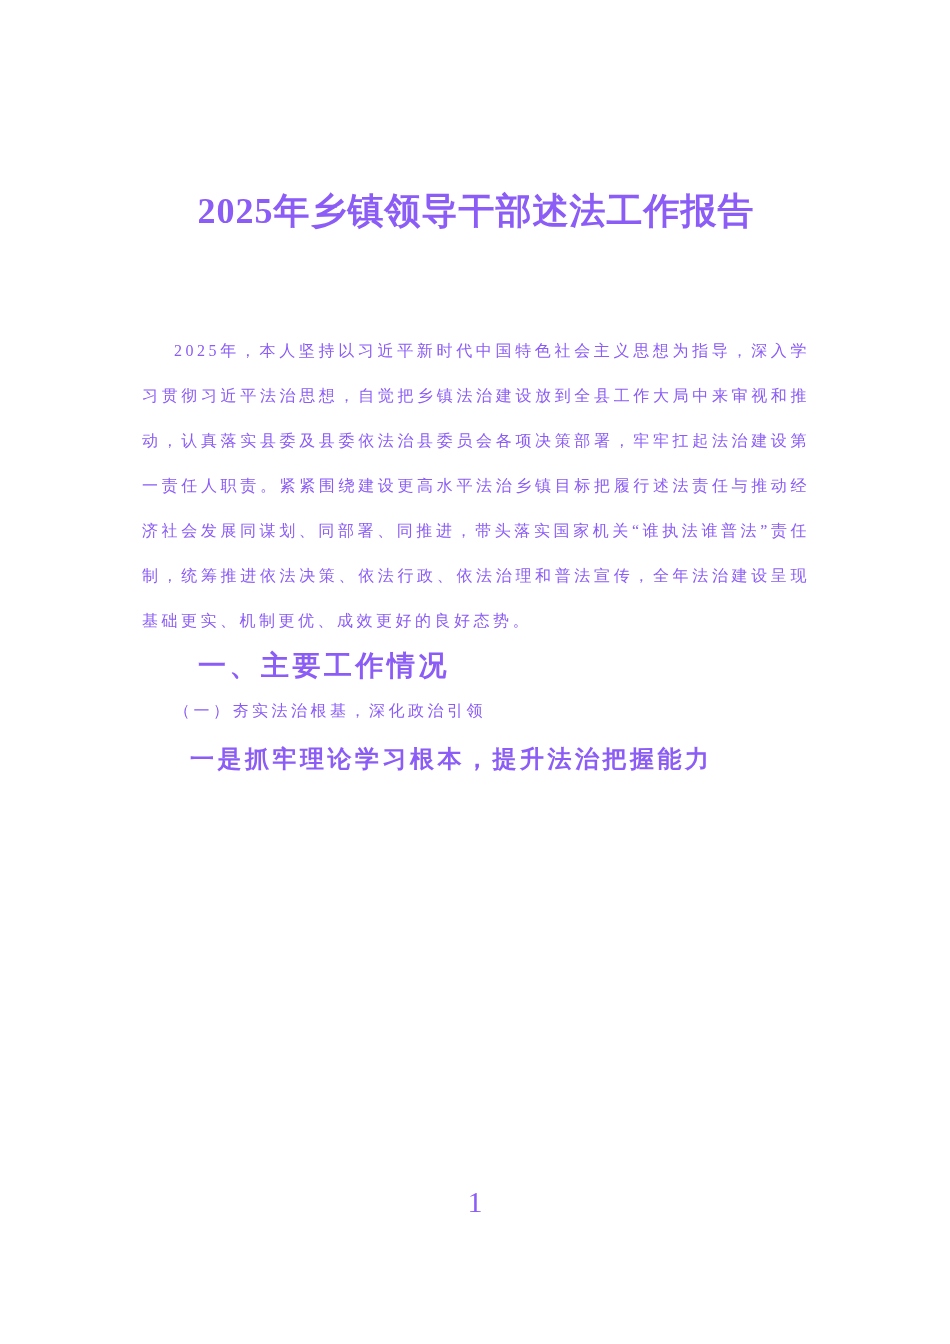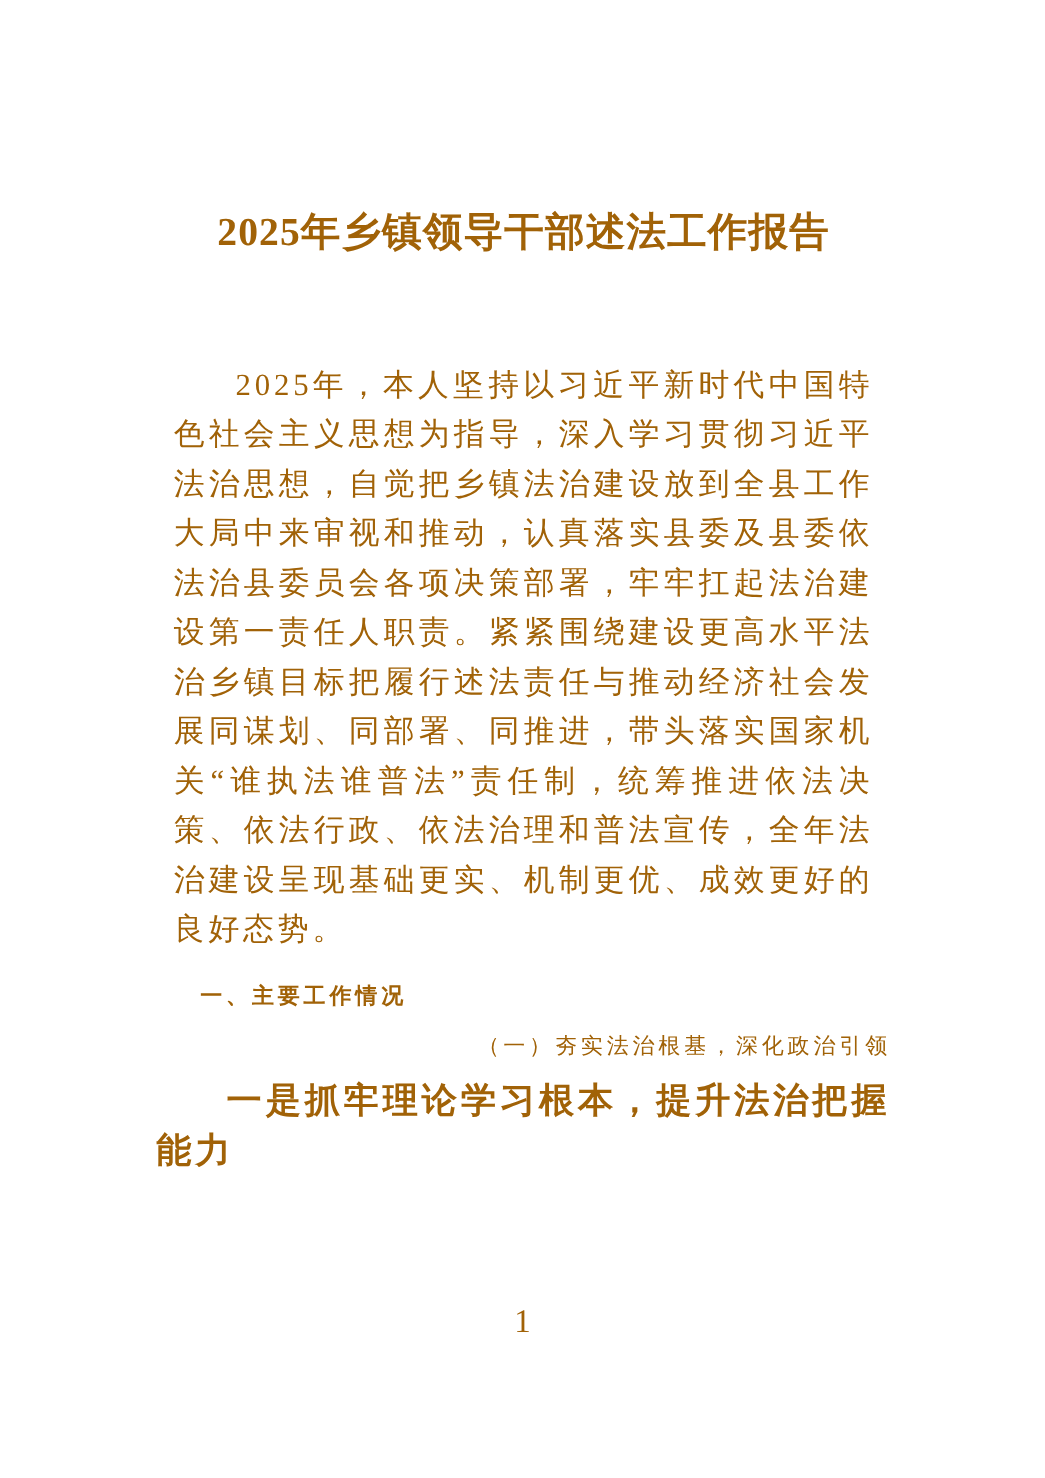--- a/index.html
+++ b/index.html
@@ -7,66 +7,65 @@
     padding: 0;
     background: #ffffff;
   }
   .page {
     position: relative;
     width: 950px;
     height: 1344px;
     background: #ffffff;
     box-sizing: border-box;
     padding: 186px 140px 0 142px;
-    color: #a16207;
+    color: #8b5cf6;
     font-family: "Liberation Serif", serif;
     overflow: hidden;
   }
   .doc-title {
     margin: 0;
     font-size: 36px;
     line-height: 50px;
     font-weight: bold;
     text-align: center;
     letter-spacing: 1px;
     font-family: "Liberation Serif", serif;
   }
   .body-text {
-    margin: 16px;
-    font-size: 28px;
+    margin: 0;
+    font-size: 16px;
     line-height: 45px;
     letter-spacing: 3.5px;
     text-align: justify;
     text-indent: 2em;
   }
   .first-para {
     margin-top: 92px;
   }
   .heading-sans {
     margin: 0;
-    font-size: 20px;
+    font-size: 28px;
     line-height: 45px;
     letter-spacing: 3.5px;
     font-weight: bold;
     text-indent: 2em;
     font-family: "Liberation Sans", sans-serif;
   }
   .heading-kai {
     margin: 0;
-    font-size: 20px;
+    font-size: 16px;
     line-height: 45px;
     letter-spacing: 3.5px;
     font-weight: normal;
     text-indent: 2em;
     font-family: "Liberation Serif", serif;
-    text-align: right;
   }
   .heading-bold {
     margin: 4px 0 0 0;
-    font-size: 32px;
+    font-size: 24px;
     line-height: 45px;
     letter-spacing: 3.5px;
     font-weight: bold;
     text-indent: 2em;
     font-family: "Liberation Serif", serif;
   }
   .page-number {
     position: absolute;
     left: 0;
     top: 1184px;

